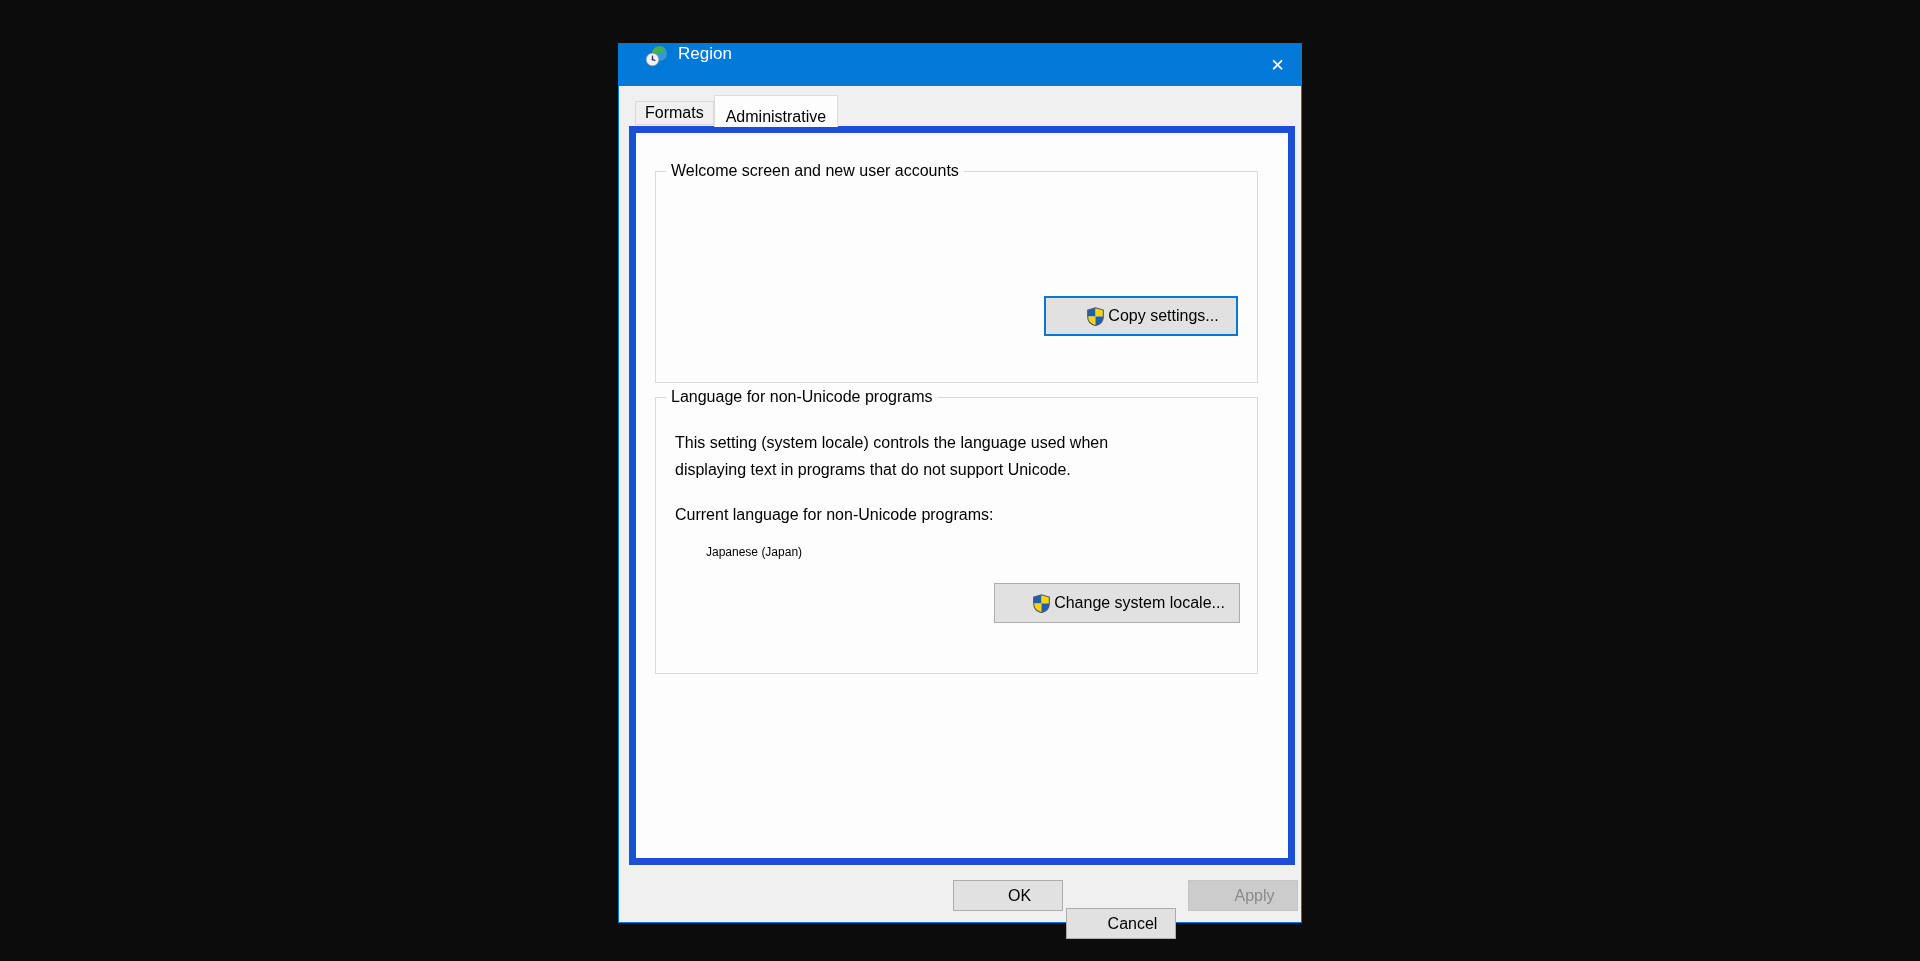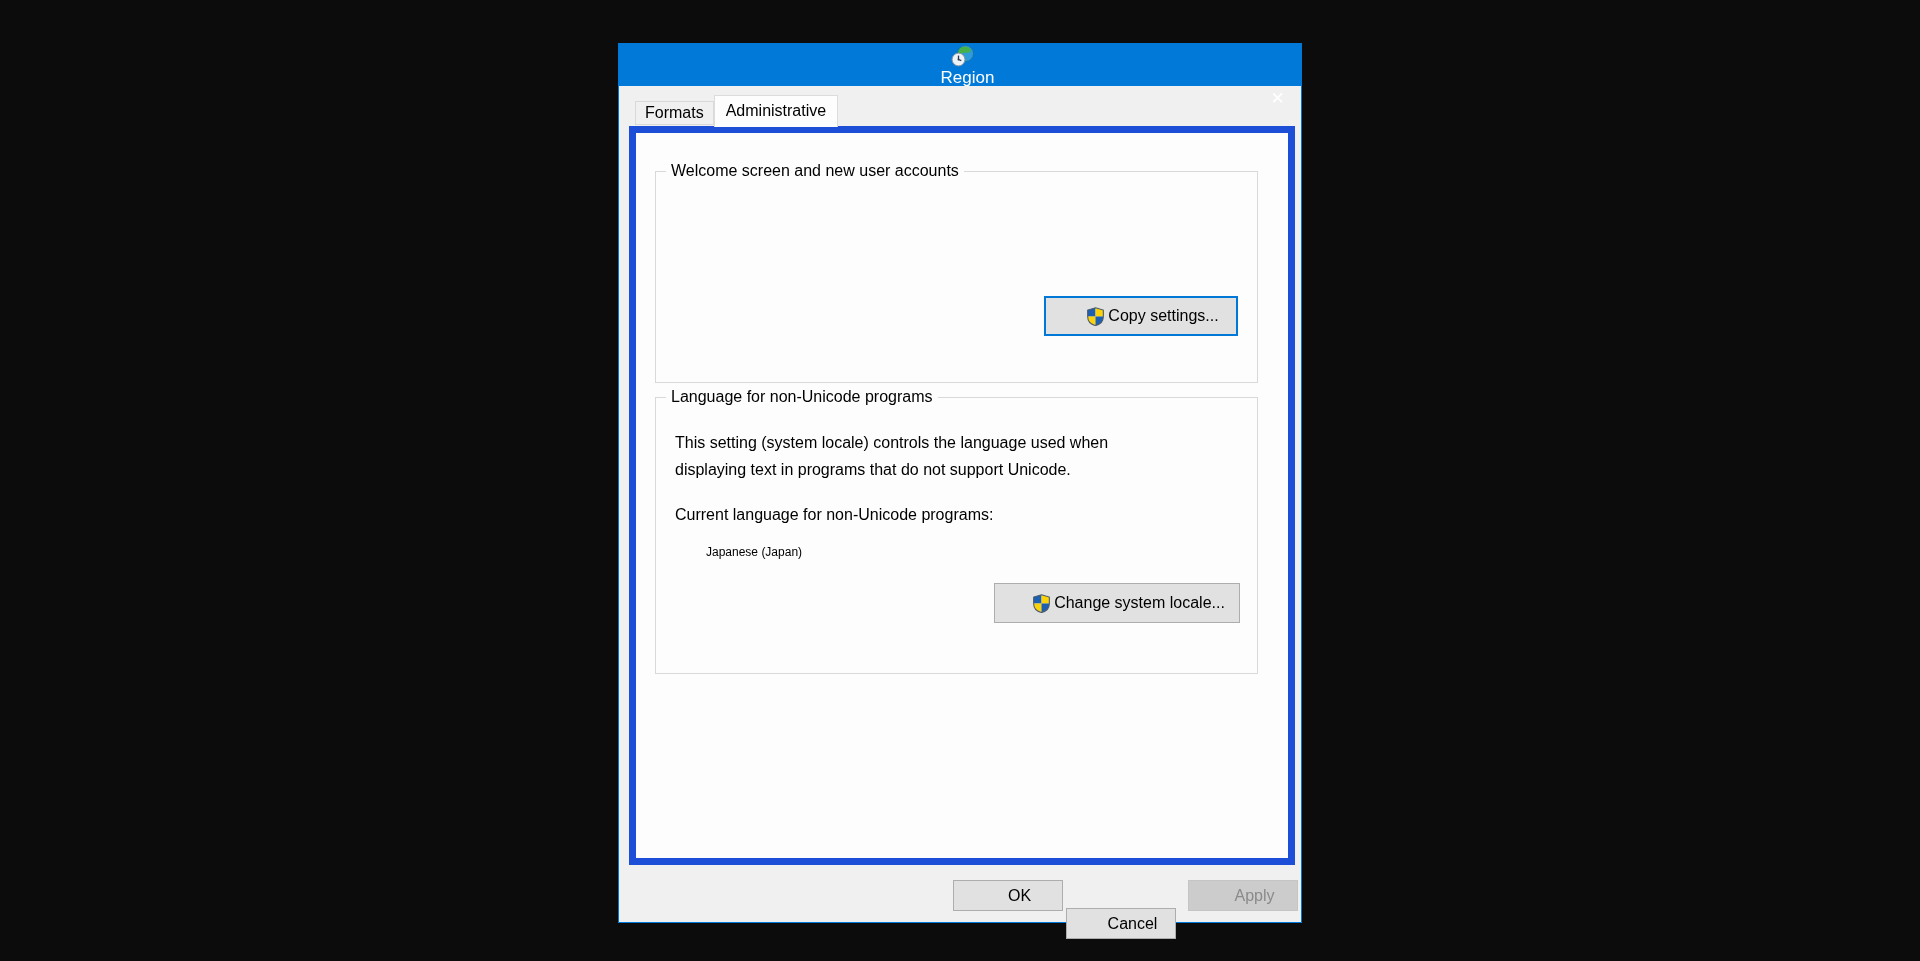--- a/index.html
+++ b/index.html
@@ -14,23 +14,22 @@
 
   .dialog {
     position:absolute; left:618px; top:43px; width:684px; height:880px;
     background:#f0f0f0;
     border:1px solid #0078d7;
   }
 
   
   .titlebar {
     height:42px; background:#0179d8;
-    display:flex; align-items:center;
-    padding-left:15px;
-    flex-direction:column;
+    display:flex; align-items:flex-start;
+    padding-left:26px;
   }
   .titlebar-icon { width:24px; height:24px; margin-right:9px; flex:0 0 auto; }
   .title-text { color:#ffffff; font-size:17px; }
   .close-btn {
     margin-left:auto; width:47px; height:42px;
     display:flex; align-items:center; justify-content:center;
     color:#ffffff; font-size:17px; cursor:default;
   }
 
   
@@ -39,21 +38,21 @@
     display:flex; align-items:flex-end; z-index:2;
   }
   .tab {
     font-size:16px; white-space:nowrap; cursor:default;
   }
   .tab-inactive {
     height:24px; line-height:22px; padding:0 9px; margin-bottom:2px;
     background:#f0f0f0; border:1px solid #d9d9d9;
   }
   .tab-active {
-    height:32px; line-height:29px; padding:0 11px;
+    height:32px; line-height:29px; padding:6px 11px;
     background:#fdfdfd; border:1px solid #dcdcdc; border-bottom:none;
     position:relative; z-index:3;
   }
 
   
   .tabpage {
     position:absolute; left:10px; top:82px; width:666px; height:739px;
     background:#fdfdfd; border:7px solid #1d4ed8; z-index:1;
   }
 

